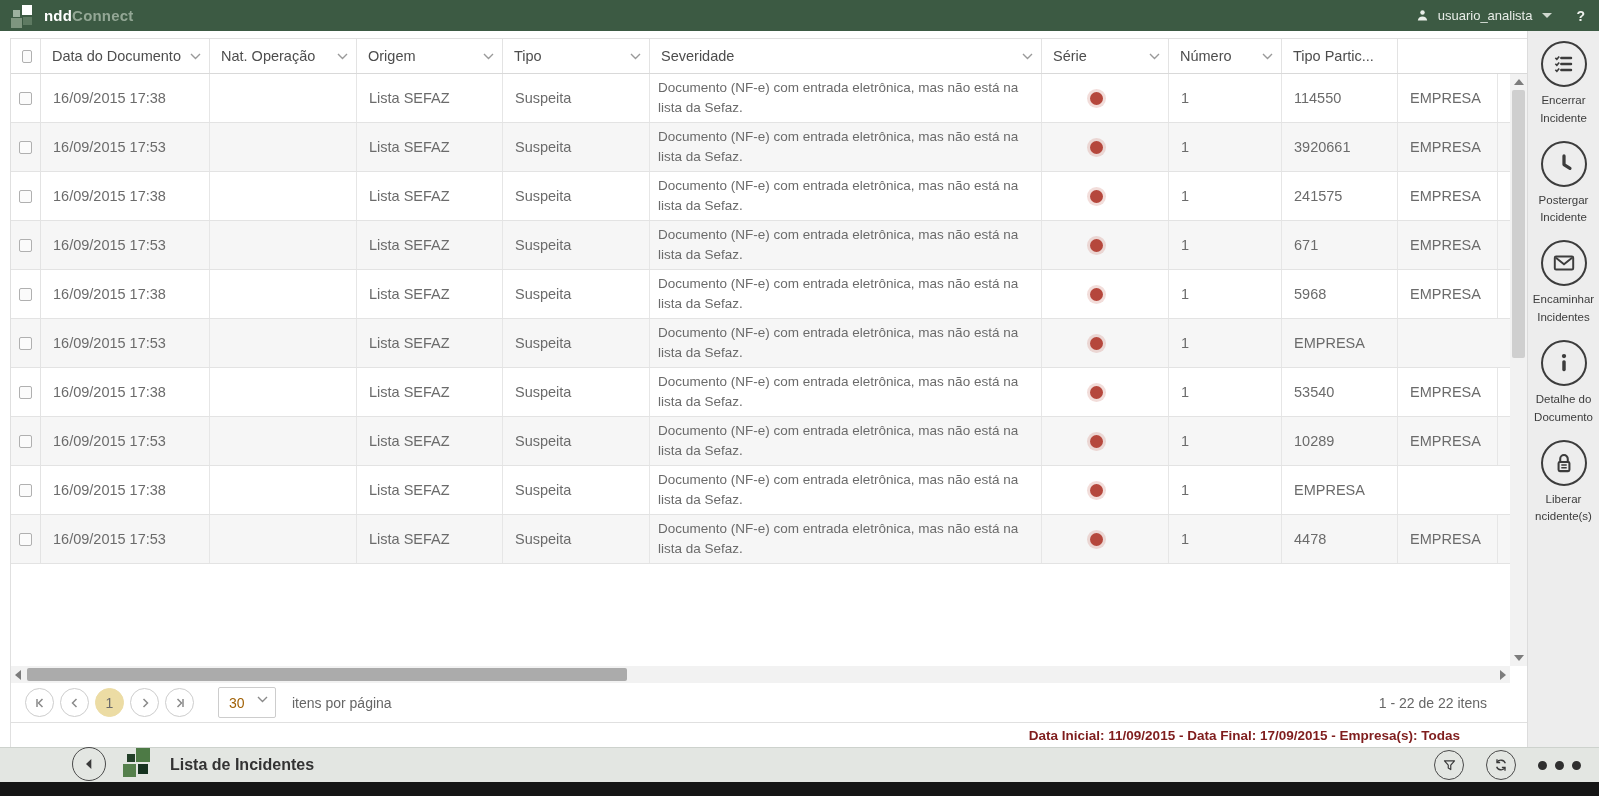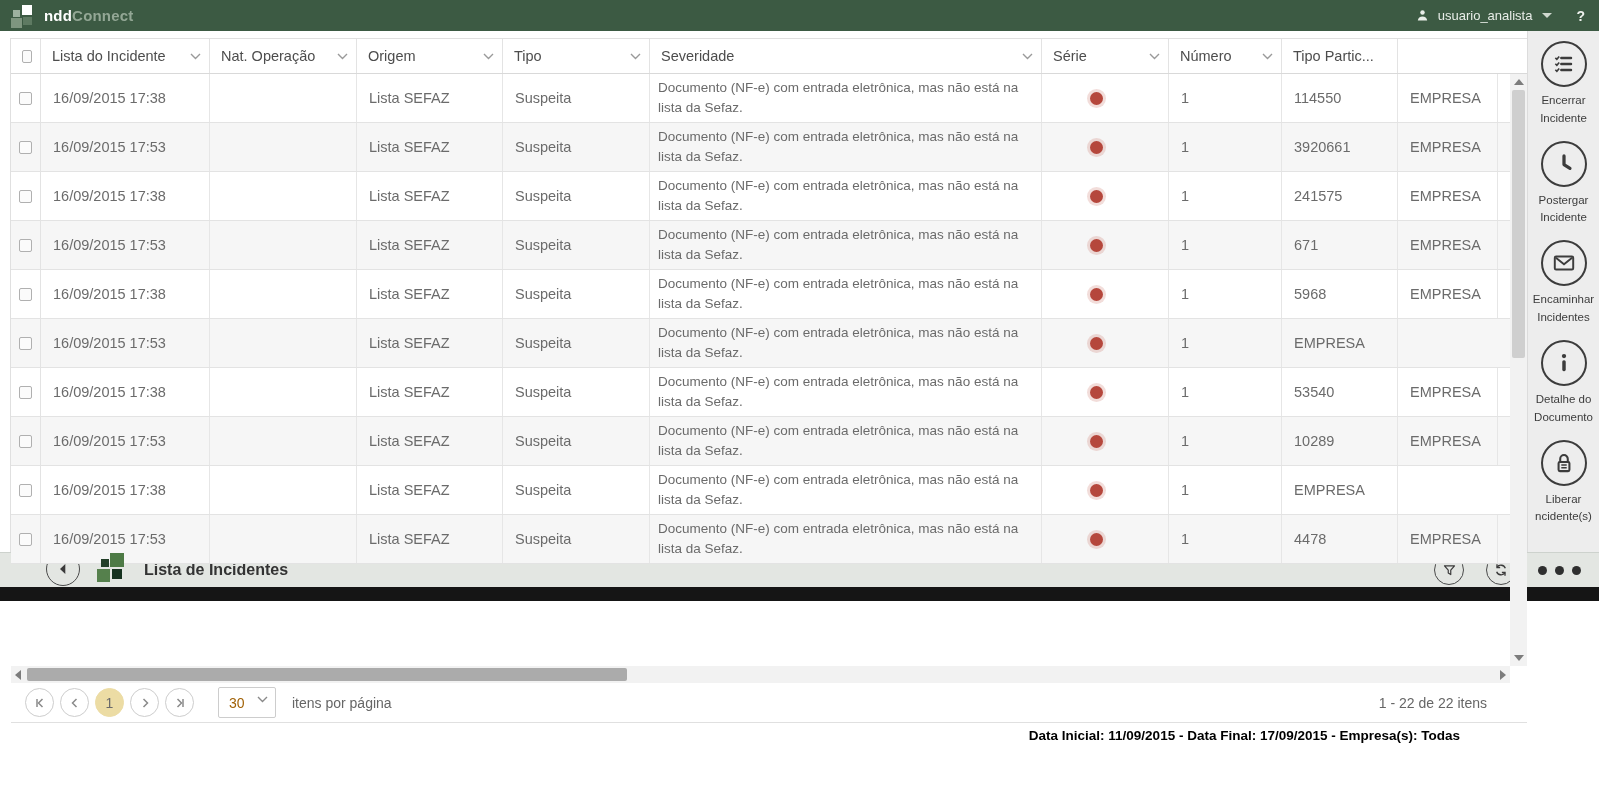--- a/index.html
+++ b/index.html
@@ -1,18 +1,18 @@
 <!DOCTYPE html>
 <html><head>
 <meta charset="utf-8">
 <style>
   * { margin:0; padding:0; box-sizing:border-box; }
   html,body { width:1599px; height:796px; overflow:hidden; background:#fff;
               font-family:"Liberation Sans", sans-serif; }
-  .app { width:1599px; height:601px; display:flex; flex-direction:column; }
+  .app { width:1599px; height:796px; display:flex; flex-direction:column; }
 
   
   .topbar { height:31px; background:#3c5a43; display:flex; align-items:center;
             justify-content:space-between; padding:0 14px 0 10px; flex:0 0 31px; }
   .brand { display:flex; align-items:center; gap:8px; }
   .brand-squares { position:relative; width:26px; height:26px; }
   .brand-squares i { position:absolute; display:block; }
   .bs1 { left:3px; top:7px;  width:7px;  height:7px;  background:#9db19f; }
   .bs2 { left:12px; top:2px; width:10px; height:10px; background:#ffffff; }
   .bs3 { left:1px; top:15px; width:11px; height:10px; background:#7e957f; }
@@ -79,36 +79,36 @@
                  font-size:14px; }
   .sizer { margin-left:18px; width:58px; height:31px; border:1px solid #cdcdcd;
            background:#fff; display:flex; align-items:center; justify-content:space-between;
            padding:0 7px 0 10px; color:#a16207; font-size:14px; border-radius:2px; }
   .sizer .chev { margin-top:-6px; }
   .pg-label { margin-left:10px; color:#666; font-size:14px; }
   .pg-range { margin-left:auto; color:#666; font-size:14px; }
 
   
   .statusline { height:24px; flex:0 0 24px; display:flex; align-items:center;
-                justify-content:flex-end; padding-right:67px; color:#000000;
+                justify-content:flex-end; padding-right:67px; color:#7f1d1d;
                 font-size:13.5px; font-weight:bold; }
 
   
   .sidebar { width:72px; background:#ededed; border-left:1px solid #dcdcdc;
              display:flex; flex-direction:column; align-items:center;
              padding-top:10px; gap:13px; }
   .action { display:flex; flex-direction:column; align-items:center; width:72px; }
   .action .ring { width:46px; height:46px; border:2.5px solid #3c3c3c; border-radius:50%;
                   display:flex; align-items:center; justify-content:center; background:transparent; }
   .action .lbl { margin-top:5px; font-size:11.5px; color:#3c3c3c; text-align:center;
                  line-height:1.55; width:70px; }
 
   
   .bottombar { height:35px; flex:0 0 35px; background:#e3e6e2; display:flex;
-               align-items:center; padding:0 18px 0 46px; gap:16px;
+               align-items:center; padding:0 18px 0 72px; gap:16px;
                border-top:1px solid #cdd2cd; }
   .backbtn { width:34px; height:34px; border:1.5px solid #4a4a4a; border-radius:50%;
              background:transparent; display:flex; align-items:center; justify-content:center;
              margin-top:-2px; }
   .applogo { position:relative; width:32px; height:32px; margin-top:-4px; }
   .applogo i { position:absolute; display:block; }
   .al1 { left:14px; top:1px;  width:14px; height:14px; background:#4d7a45; }
   .al2 { left:5px;  top:7px;  width:8px;  height:8px;  background:#223f28; }
   .al3 { left:1px;  top:17px; width:13px; height:13px; background:#55804c; }
   .al4 { left:16px; top:17px; width:10px; height:10px; background:#16321f; }
@@ -151,21 +151,21 @@
   <div class="content">
     <div class="left">
       <div class="panel">
         <div class="tablewrap">
 
           <div class="thead">
             <div class="cbcell th">
               <span class="cb"></span>
             </div>
             <div class="th">
-              <span>Lista do Incidente</span>
+              <span>Data do Documento</span>
               <svg class="chev" width="11" height="7" viewBox="0 0 11 7">
                   <polyline points="1,1 5.5,5.5 10,1" fill="none" stroke="#9a9a9a" stroke-width="1.4"></polyline>
                 </svg>
             </div>
             <div class="th">
               <span>Nat. Operação</span>
               <svg class="chev" width="11" height="7" viewBox="0 0 11 7">
                   <polyline points="1,1 5.5,5.5 10,1" fill="none" stroke="#9a9a9a" stroke-width="1.4"></polyline>
                 </svg>
             </div>

